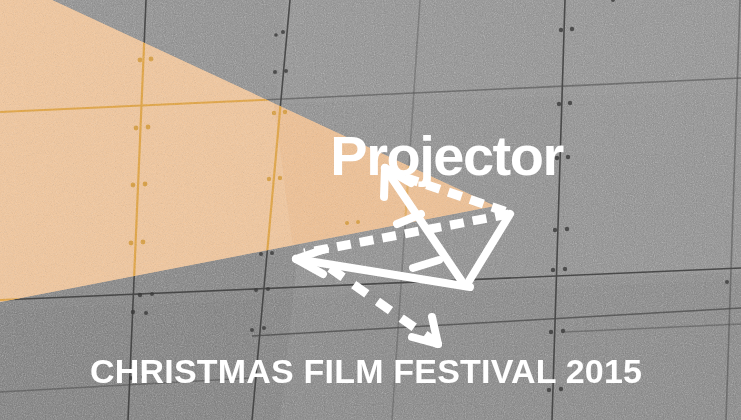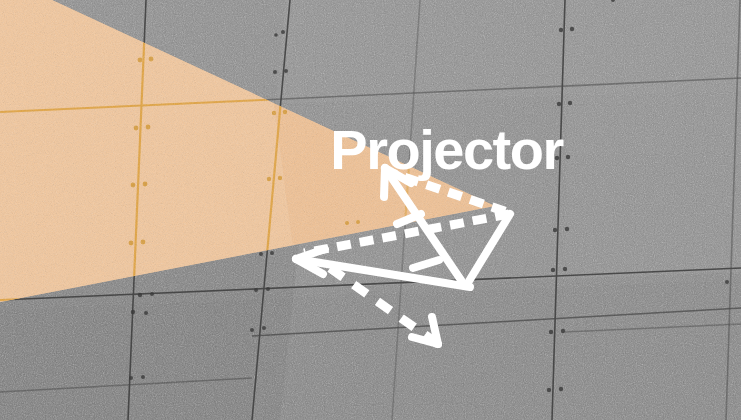--- a/index.html
+++ b/index.html
@@ -14,21 +14,21 @@
   #poster svg.layer{
     position:absolute;left:0;top:0;width:741px;height:420px;
     display:block;
   }
   .textlayer{
     position:absolute;left:0;top:0;width:741px;height:420px;
     pointer-events:none;
   }
   .title{
     position:absolute;
-    left:246px;top:72px;
+    left:246px;top:78px;
     color:#ffffff;
     font-family:"Liberation Sans", sans-serif;
     font-weight:bold;
     font-size:56px;
     line-height:52px;
     letter-spacing:-1.5px;
     white-space:pre;
   }
   .title .l2{display:block;}
   .festival{
@@ -213,15 +213,16 @@
         </g>
       </g>
 
     </g>
   </svg>
 
   <div class="textlayer">
     <div class="title">
       <span class="l1">Projector</span>
     </div>
+    <div class="festival">CHRISTMAS FILM FESTIVAL 2015</div>
   </div>
 
 </div>
 
 </body></html>

